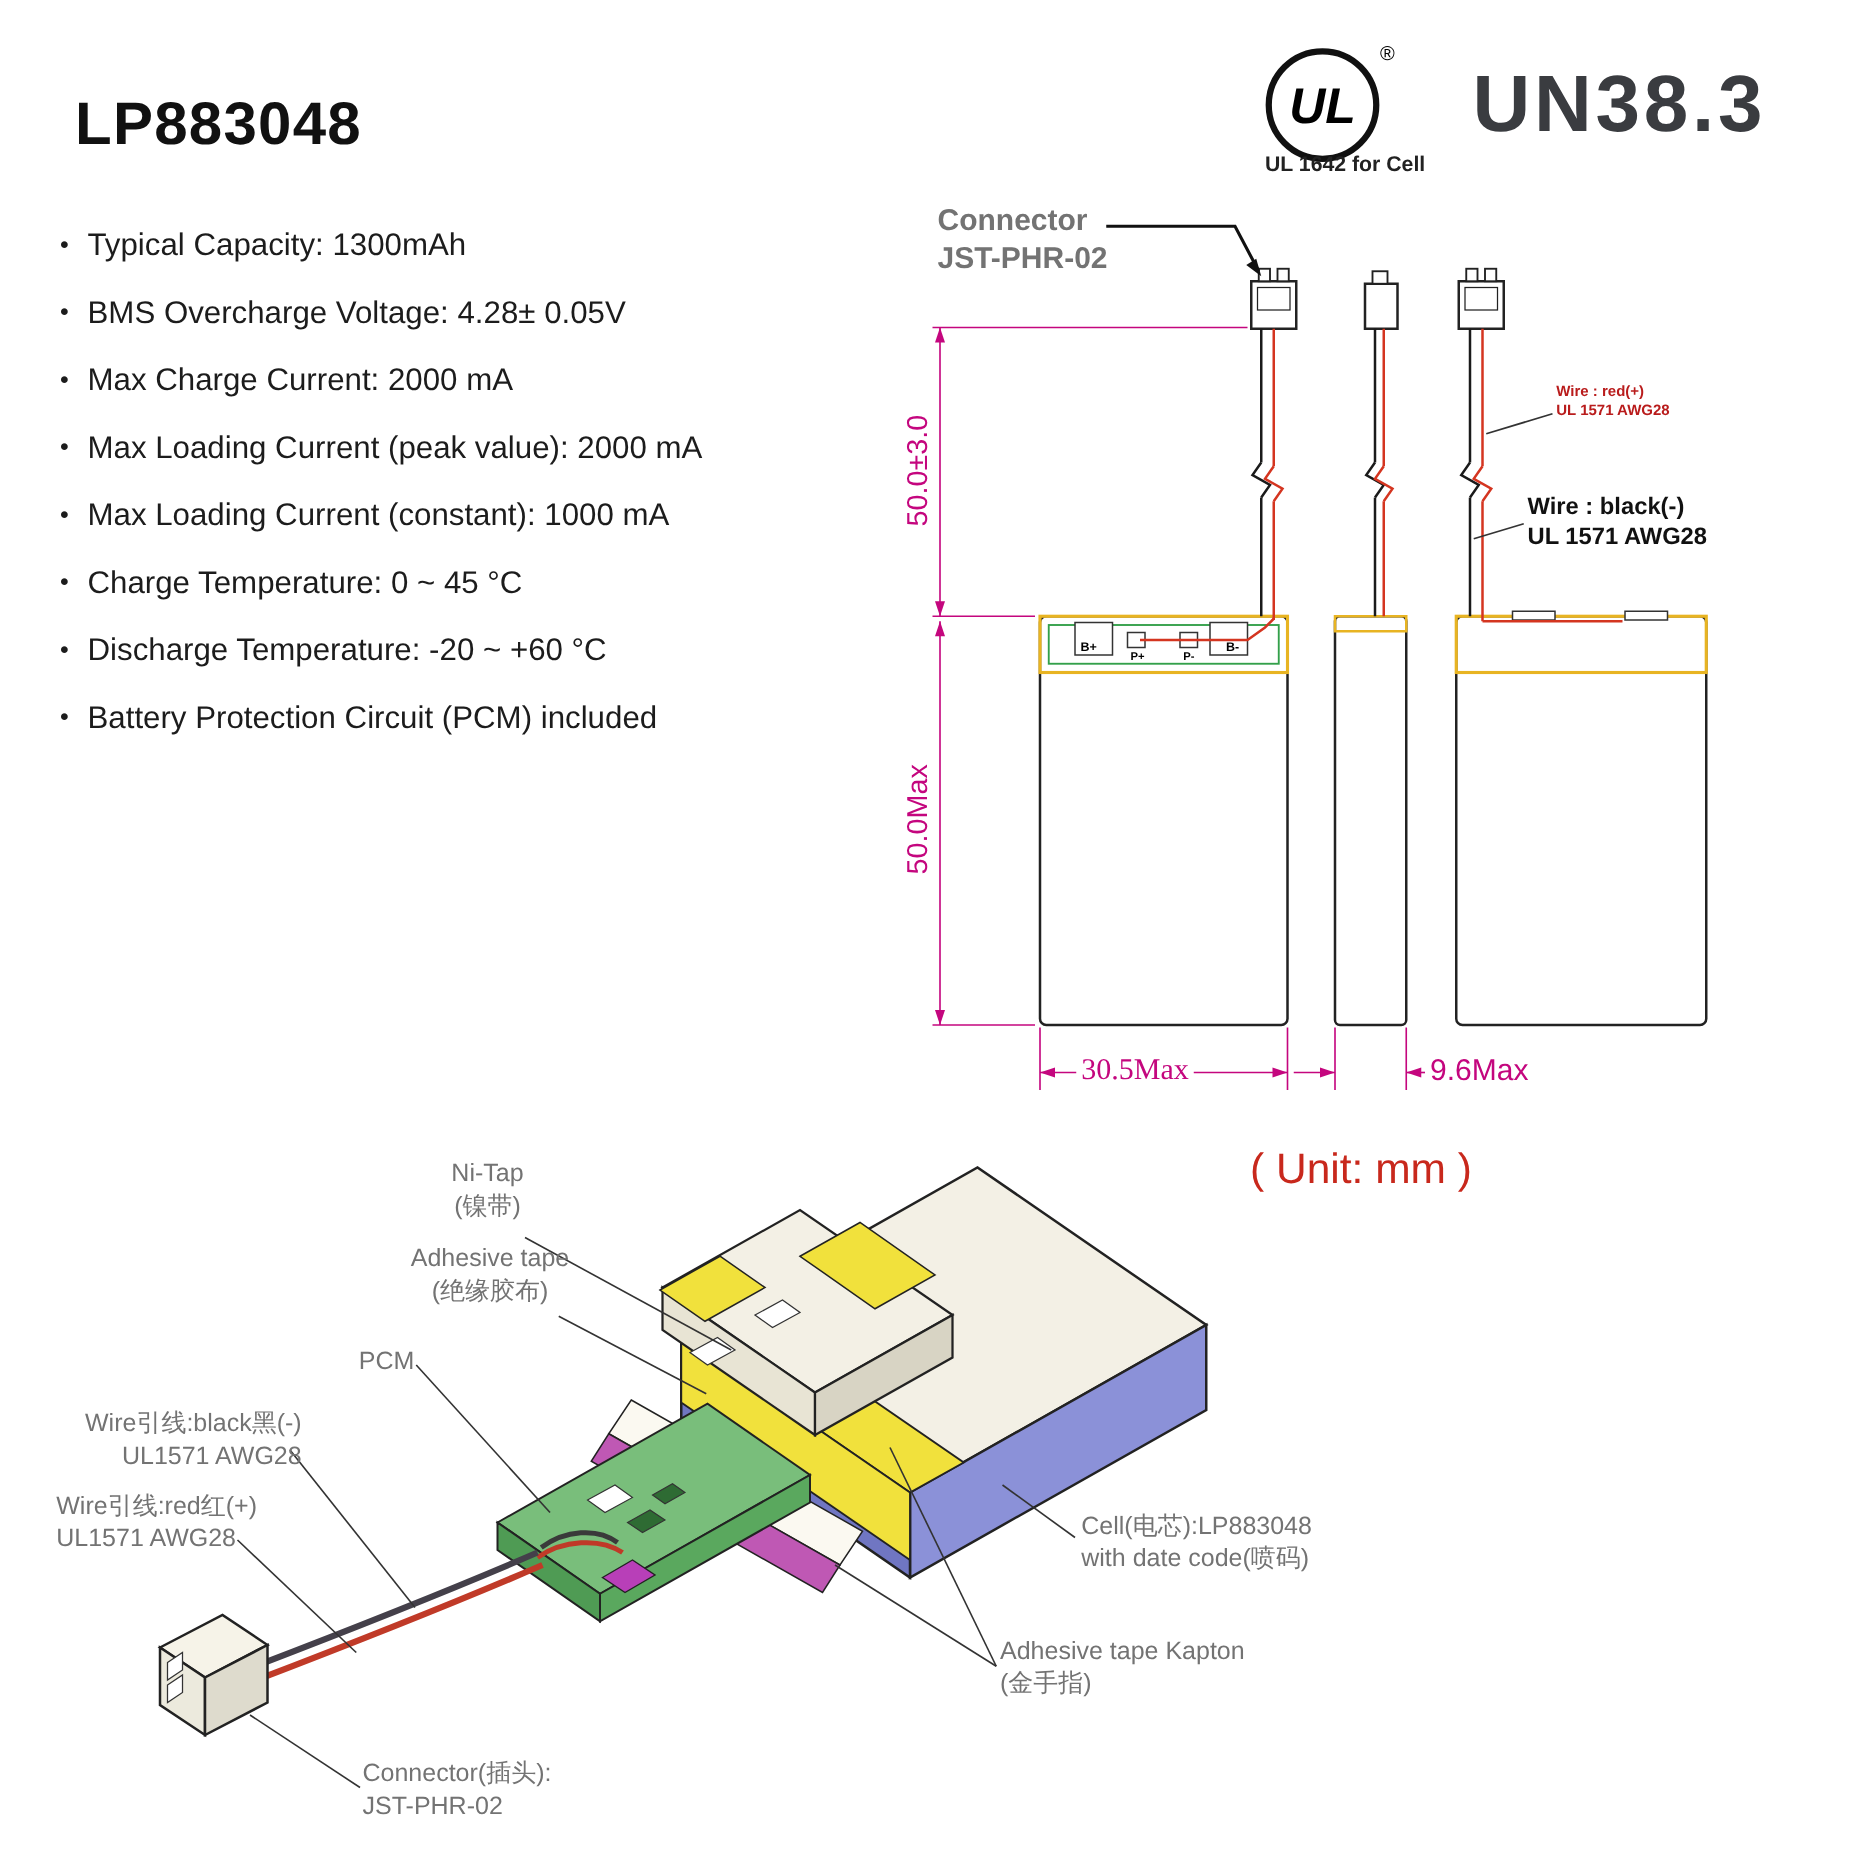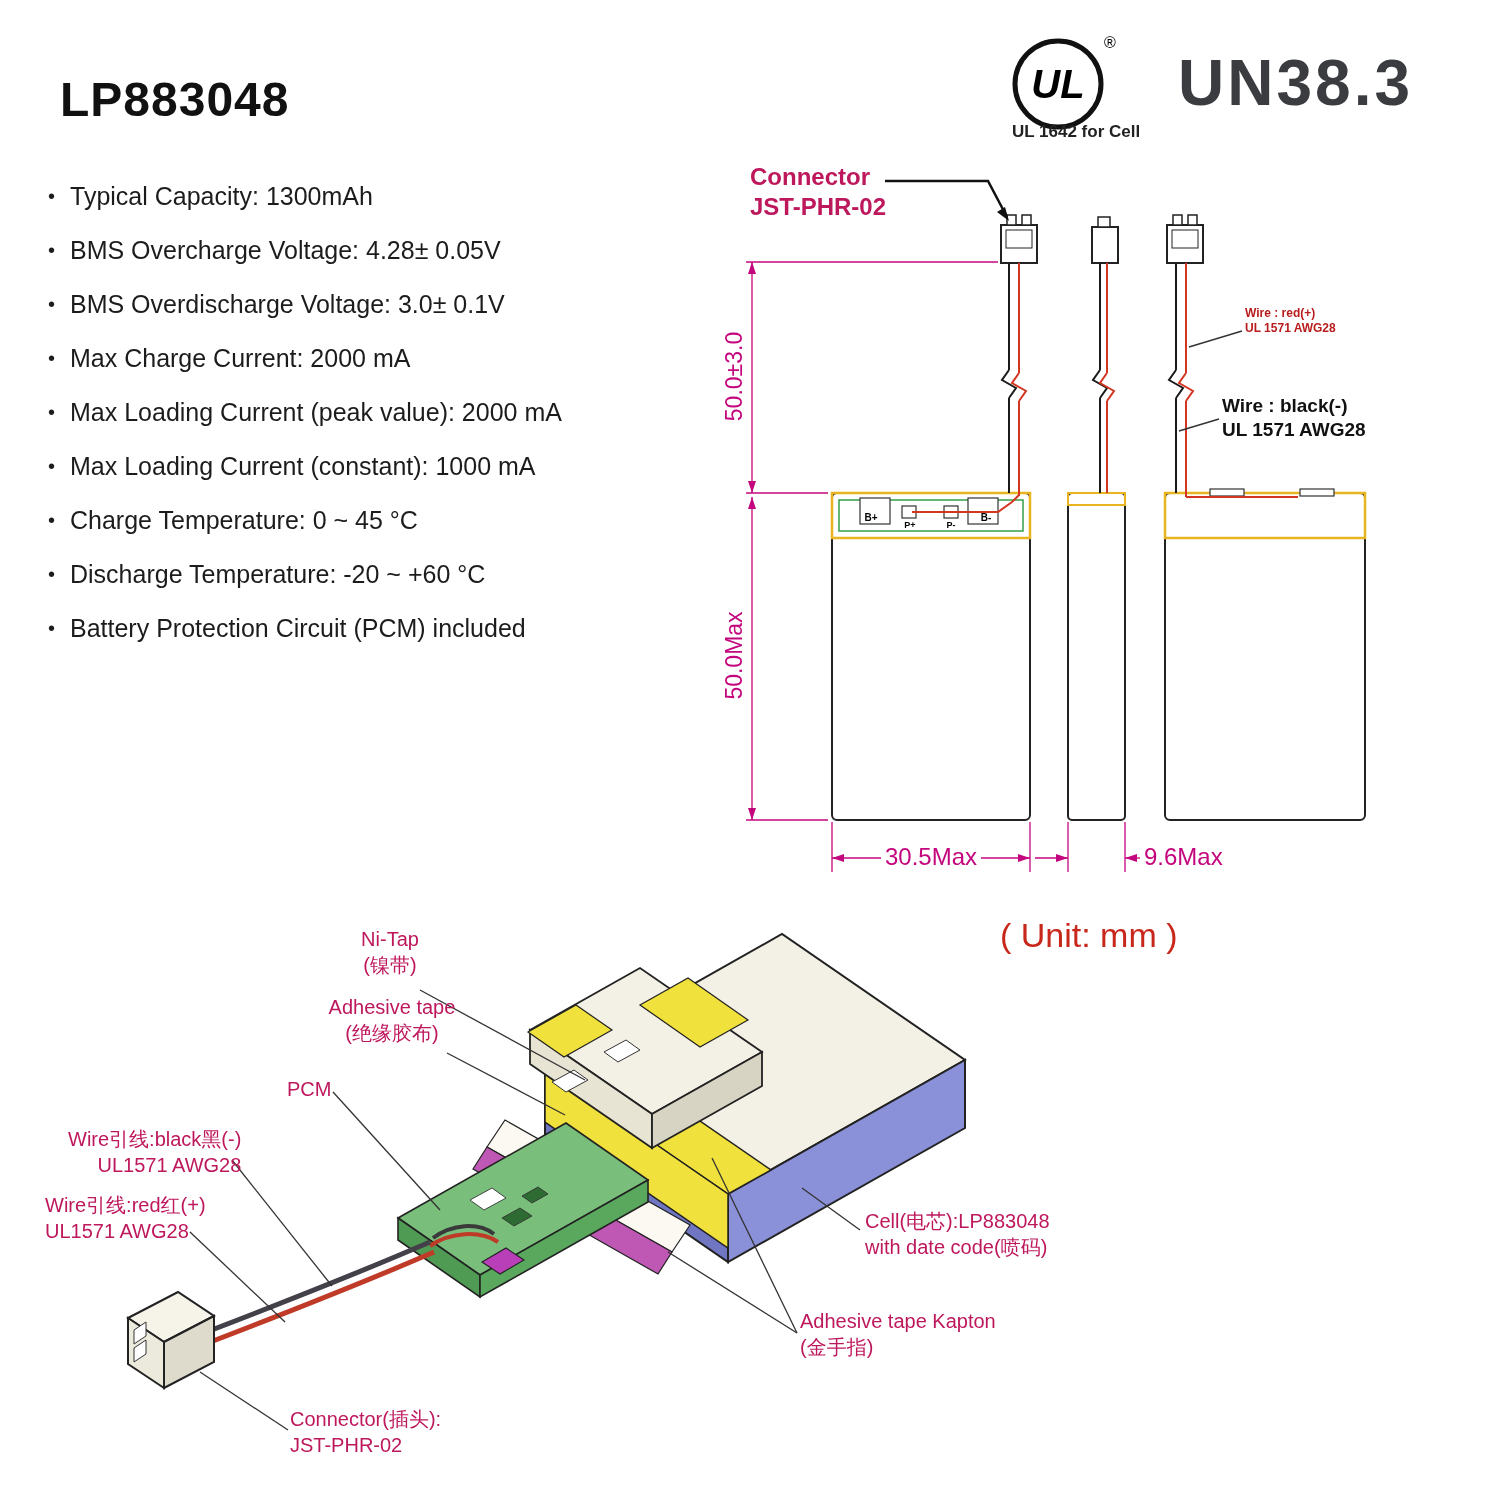--- a/index.html
+++ b/index.html
@@ -6,21 +6,21 @@
   .page{position:relative;width:1500px;height:1500px;background:#fff;overflow:hidden;
         font-family:"Liberation Sans", sans-serif;color:#111;}
   .abs{position:absolute;}
   .title{left:60px;top:72px;font-size:48px;font-weight:700;letter-spacing:1px;}
   ul.specs{position:absolute;left:46px;top:180px;margin:0;padding:0;width:680px;}
   ul.specs li{list-style:none;position:relative;padding-left:24px;font-size:25px;
               line-height:33px;margin-bottom:21px;color:#1c1c1c;}
   ul.specs li::before{content:"•";position:absolute;left:2px;top:0;font-size:20px;color:#1c1c1c;}
   .ul-sub{left:1012px;top:122px;font-size:17px;font-weight:700;color:#222;}
   .un{left:1178px;top:46px;font-size:64px;font-weight:700;color:#3a3c40;letter-spacing:3px;}
-  .lbl{position:absolute;font-size:20px;line-height:1.32;color:#be185d;}
+  .lbl{position:absolute;font-size:20px;line-height:1.32;color:#737373;}
   .lbl.center{text-align:center;}
   .conn-lbl{left:750px;top:162px;font-size:24px;font-weight:700;line-height:1.25;}
   .wire-red-lbl{left:1245px;top:306px;font-size:12px;font-weight:700;color:#b91c1c;line-height:1.25;}
   .wire-black-lbl{left:1222px;top:394px;font-size:19px;font-weight:700;color:#111;line-height:1.25;}
   .dim{position:absolute;color:#c4067e;font-size:24px;}
   .dim-rot{position:absolute;width:200px;text-align:center;transform:rotate(-90deg);
            transform-origin:center;color:#c4067e;font-size:23px;}
   .dim-bg{background:#fff;padding:0 4px;}
   .unit{left:1000px;top:916px;font-size:34px;color:#c8281c;}
   .model{left:888px;top:1396px;font-size:30px;color:#9e9e9e;}
@@ -204,21 +204,20 @@
         <line x1="797" y1="1333" x2="668" y2="1252"></line>
       </g>
     </g>
   </svg>
 
   <div class="abs title">LP883048</div>
 
   <ul class="specs">
     <li>Typical Capacity: 1300mAh</li>
     <li>BMS Overcharge Voltage: 4.28± 0.05V</li>
-    <li>BMS Overdischarge Voltage: 3.0± 0.1V</li>
     <li>Max Charge Current: 2000 mA</li>
     <li>Max Loading Current (peak value): 2000 mA</li>
     <li>Max Loading Current (constant): 1000 mA</li>
     <li>Charge Temperature: 0 ~ 45 °C</li>
     <li>Discharge Temperature: -20 ~ +60 °C</li>
     <li>Battery Protection Circuit (PCM) included</li>
   </ul>
 
   <div class="abs ul-sub">UL 1642 for Cell</div>
   <div class="abs un">UN38.3</div>
@@ -233,21 +232,21 @@
     <span>UL 1571 AWG28</span>
   </div>
 
   <div class="lbl wire-black-lbl">
     <span>Wire : black(-)</span><br>
     <span>UL 1571 AWG28</span>
   </div>
 
   <div class="dim-rot" style="left:634px;top:363px;">50.0±3.0</div>
   <div class="dim-rot" style="left:634px;top:642px;">50.0Max</div>
-  <div class="dim" style="left:861px;top:843px;width:140px;text-align:center;">
+  <div class="dim" style="left:861px;top:843px;width:140px;font-family:Liberation Serif, serif;">
     <span class="dim-bg">30.5Max</span>
   </div>
   <div class="dim" style="left:1144px;top:843px;">9.6Max</div>
   <div class="abs unit">( Unit: mm )</div>
 
   <div class="lbl center" style="left:330px;top:926px;width:120px;">
     <span>Ni-Tap</span><br>
     <span>(镍带)</span>
   </div>
 

